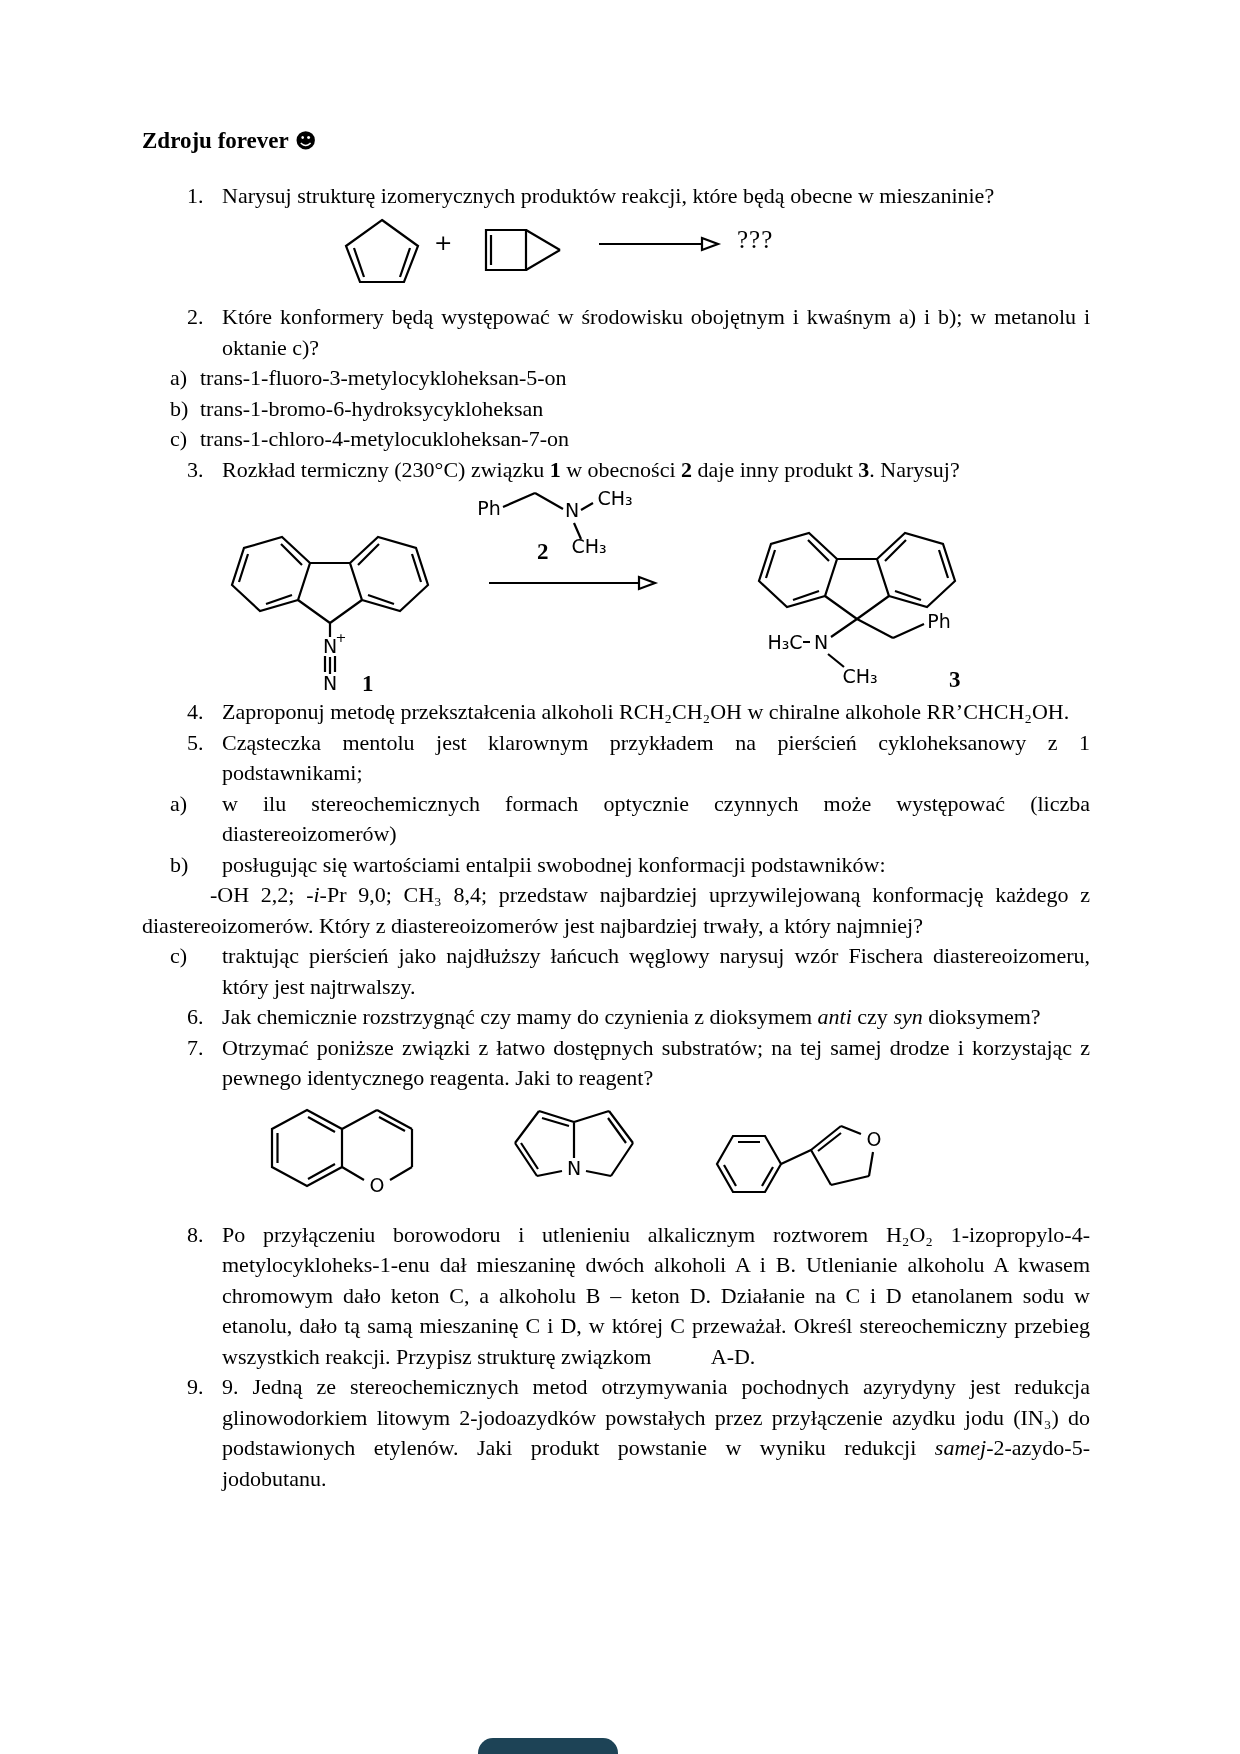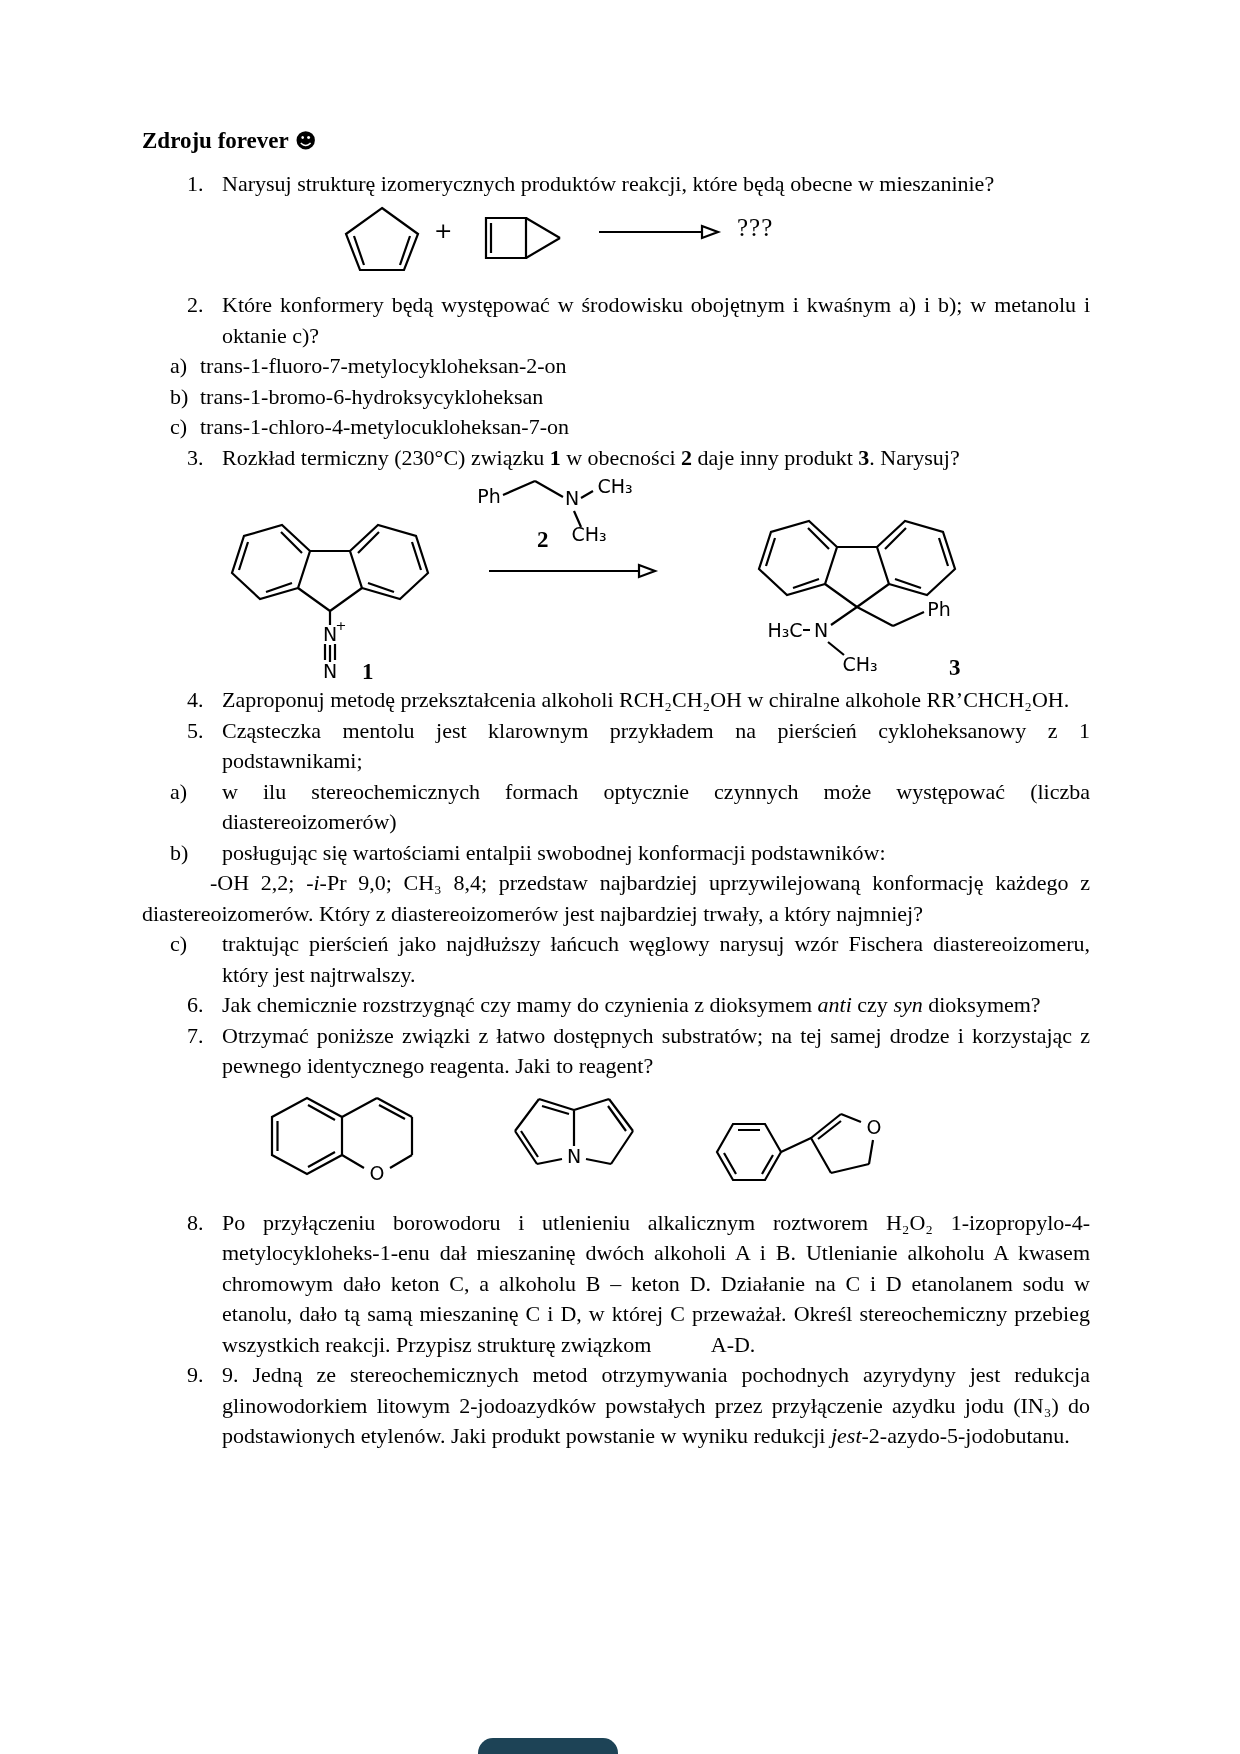--- a/index.html
+++ b/index.html
@@ -3,21 +3,21 @@
 <meta charset="utf-8">
 <style>
   html,body { margin:0; padding:0; }
   body {
     width:1240px; height:1754px; position:relative; overflow:hidden;
     background:#ffffff; color:#000;
     font-family:"Liberation Serif","DejaVu Serif",serif;
     font-size:22px; line-height:30.5px;
   }
   .page { padding:126px 150px 0 142px; }
-  .title { font-size:23px; font-weight:bold; margin-bottom:12px; }
+  .title { font-size:23px; font-weight:bold; margin-bottom:24px; }
   .smiley { font-family:"DejaVu Sans",sans-serif; font-size:21px; margin-left:6px; }
   .q { display:flex; padding-left:45px; }
   .q-num { flex:0 0 35px; }
   .q-body { flex:1; text-align:justify; }
   .sub { display:flex; padding-left:28px; }
   .sub-marker { flex:0 0 30px; }
   .sub.align .sub-marker { flex:0 0 52px; }
   .sub-body { flex:1; text-align:justify; }
   .para-full { text-align:justify; text-indent:68px; }
   i { font-style:italic; }
@@ -72,21 +72,21 @@
     </svg>
     <div class="abs unknown" style="left:595px;top:11px">???</div>
   </div>
 
   <div class="q">
     <div class="q-num">2.</div>
     <div class="q-body">Które konformery będą występować w środowisku obojętnym i kwaśnym a) i b); w metanolu i oktanie c)?</div>
   </div>
   <div class="sub">
     <div class="sub-marker">a)</div>
-    <div class="sub-body">trans-1-fluoro-7-metylocykloheksan-2-on</div>
+    <div class="sub-body">trans-1-fluoro-3-metylocykloheksan-5-on</div>
   </div>
   <div class="sub">
     <div class="sub-marker">b)</div>
     <div class="sub-body">trans-1-bromo-6-hydroksycykloheksan</div>
   </div>
   <div class="sub">
     <div class="sub-marker">c)</div>
     <div class="sub-body">trans-1-chloro-4-metylocukloheksan-7-on</div>
   </div>
 
@@ -215,20 +215,20 @@
     </svg>
   </div>
 
   <div class="q">
     <div class="q-num">8.</div>
     <div class="q-body">Po przyłączeniu borowodoru i utlenieniu alkalicznym roztworem H₂O₂ 1-izopropylo-4-metylocykloheks-1-enu dał mieszaninę dwóch alkoholi A i B. Utlenianie alkoholu A kwasem chromowym dało keton C, a alkoholu B – keton D. Działanie na C i D etanolanem sodu w etanolu, dało tą samą mieszaninę C i D, w której C przeważał. Określ stereochemiczny przebieg wszystkich reakcji. Przypisz strukturę związkom&nbsp;&nbsp;&nbsp;&nbsp;&nbsp;&nbsp;&nbsp;&nbsp;&nbsp;&nbsp; A-D.</div>
   </div>
 
   <div class="q">
     <div class="q-num">9.</div>
-    <div class="q-body"><span>9. Jedną ze stereochemicznych metod otrzymywania pochodnych azyrydyny jest redukcja glinowodorkiem litowym 2-jodoazydków powstałych przez przyłączenie azydku jodu (IN₃) do podstawionych etylenów. Jaki produkt powstanie w wyniku redukcji </span><i>jest</i><span>-2-azydo-5-jodobutanu.</span></div>
+    <div class="q-body"><span>9. Jedną ze stereochemicznych metod otrzymywania pochodnych azyrydyny jest redukcja glinowodorkiem litowym 2-jodoazydków powstałych przez przyłączenie azydku jodu (IN₃) do podstawionych etylenów. Jaki produkt powstanie w wyniku redukcji </span><i>samej</i><span>-2-azydo-5-jodobutanu.</span></div>
   </div>
 
 </div>
 
 <svg class="watermark" width="140" height="30" viewBox="0 0 140 30">
   <rect x="0" y="0" width="140" height="30" rx="15" fill="#1d4356"></rect>
 </svg>
 
 </body></html>

